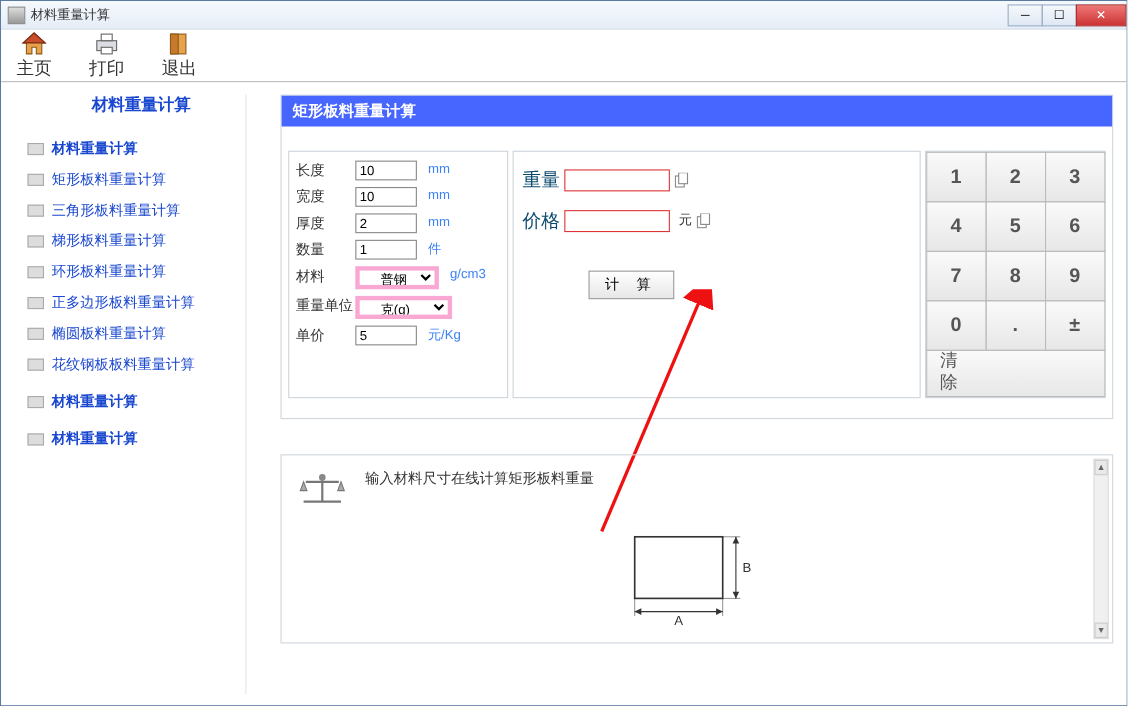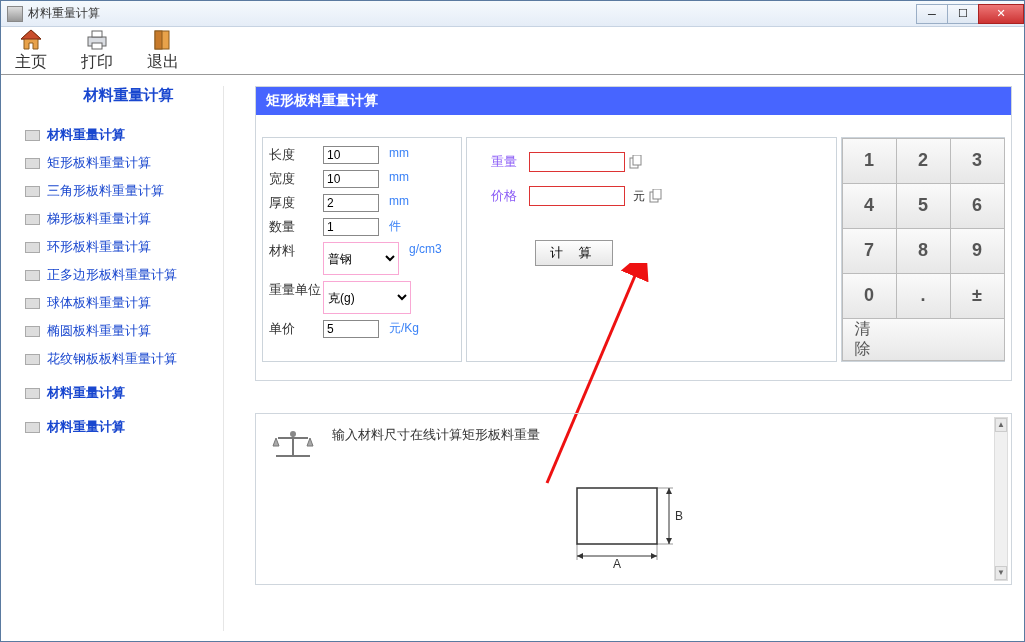--- a/index.html
+++ b/index.html
@@ -188,36 +188,37 @@
 }
 .form-input {
   width: 56px;
   height: 18px;
   border: 1px solid #888;
   padding: 0 3px;
   font-size: 12px;
   background:#fff;
 }
 .form-select {
-  height: 33px;
-  border: 1px solid #f9a8d4;
+  height: 21px;
+  border: 4px solid #f9a8d4;
   font-size: 12px;
   background:#fff;
+  padding-left:15px;
 }
 .form-unit {
   margin-left: 10px;
   color: #3b82f6;
   font-size: 12px;
 }
 
 .result-row {
   display: flex;
   align-items: center;
 }
-.result-label { width: 38px; font-size: 13px; color:#8b5cf6;margin-left:16px;}
+.result-label { width: 38px; font-size: 17px; color:#0c4a6e;}
 .result-box {
   width: 96px;
   height: 20px;
   border: 1px solid #dd3333;
   background: #fff;
 }
 .result-unit { margin-left: 8px; font-size: 12px; color:#333;}
 .copy-icon { display:inline-block; width:14px;height:14px; margin-left:4px;}
 .calc-button {
   margin-left: 60px;
@@ -358,24 +359,20 @@
             <span class="nav-icon"></span>
             <span>梯形板料重量计算</span>
           </li>
         <li class="nav-item">
             <span class="nav-icon"></span>
             <span>环形板料重量计算</span>
           </li>
         <li class="nav-item">
             <span class="nav-icon"></span>
             <span>正多边形板料重量计算</span>
-          </li>
-        <li class="nav-item">
-            <span class="nav-icon"></span>
-            <span>球体板料重量计算</span>
           </li>
         <li class="nav-item">
             <span class="nav-icon"></span>
             <span>椭圆板料重量计算</span>
           </li>
         <li class="nav-item">
             <span class="nav-icon"></span>
             <span>花纹钢板板料重量计算</span>
           </li>
         <li class="nav-item bold" style="margin-top:6px">

